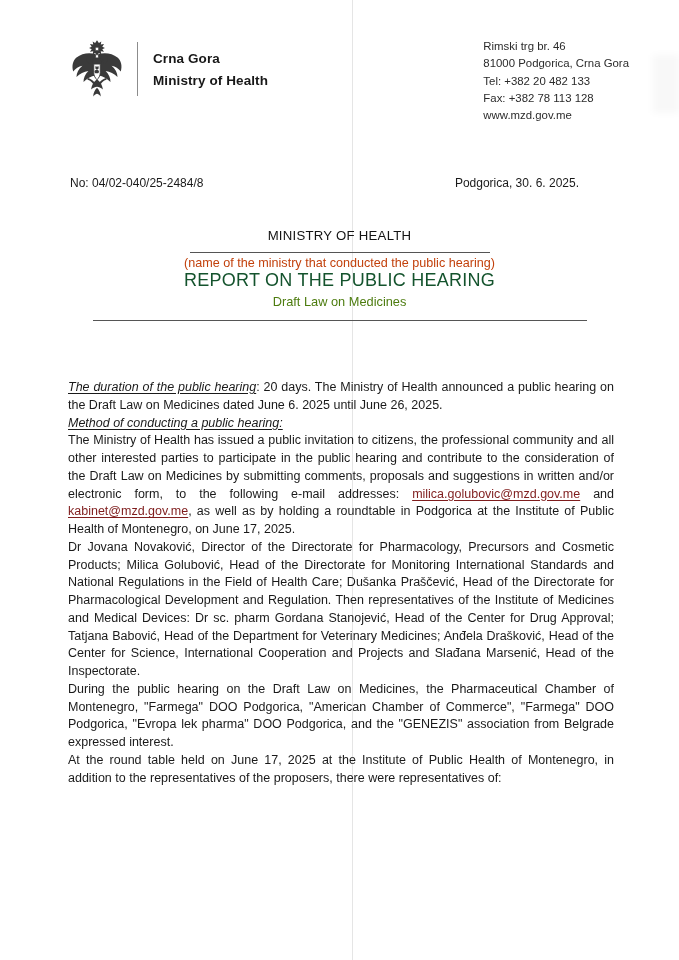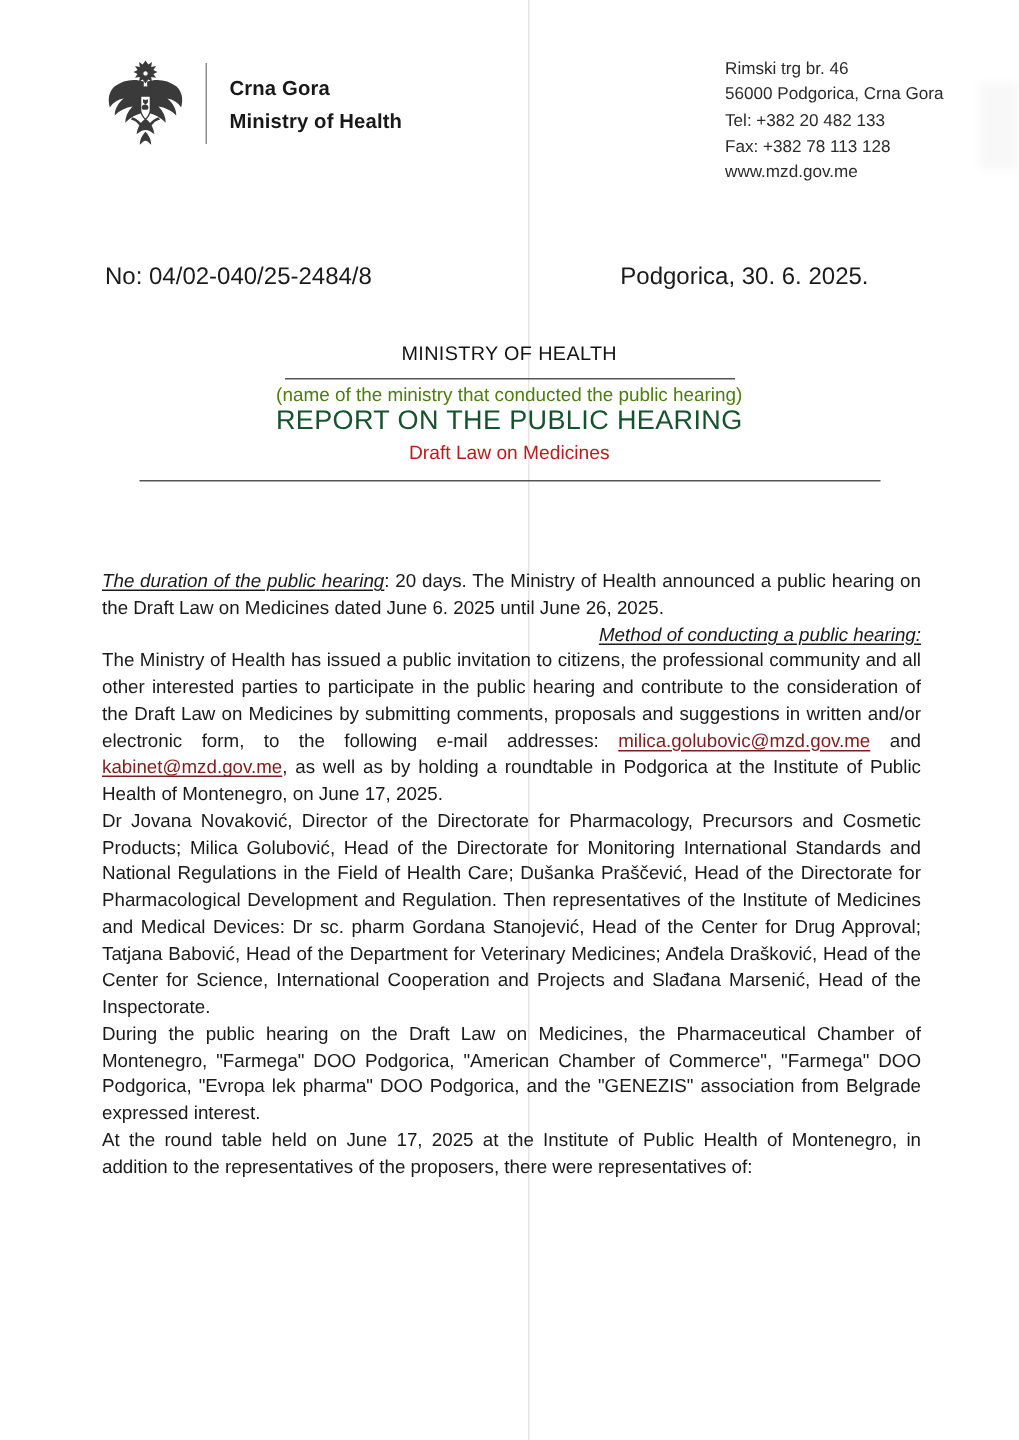--- a/index.html
+++ b/index.html
@@ -94,21 +94,21 @@
   
   .ref-row {
     position: absolute;
     top: 176px;
     left: 0;
     right: 0;
     display: flex;
     justify-content: space-between;
     padding: 0 100px 0 70px;
     box-sizing: border-box;
-    font-size: 16px;
+    font-size: 12px;
     color: #1a1a1a;
   }
 
   
   .title-block {
     position: absolute;
     top: 228px;
     left: 0;
     right: 0;
     text-align: center;
@@ -125,51 +125,51 @@
     margin: 9px auto 3px auto;
   }
   .rule-long {
     width: 494px;
     height: 1px;
     background: #555;
     margin: 11px auto 3px auto;
   }
   .caption {
     font-size: 12.6px;
-    color: #4d7c0f;
+    color: #c2410c;
     margin-top: 2px;
   }
   .title-report {
     font-size: 18px;
     letter-spacing: 0.25px;
     color: #14532d;
   }
   .title-sub {
     font-size: 12.8px;
-    color: #b91c1c;
+    color: #4d7c0f;
     margin-top: 3px;
   }
 
   
   .body-text {
     position: absolute;
     top: 379px;
     left: 68px;
     width: 546px;
     font-size: 12.5px;
     line-height: 1.42;
     color: #1a1a1a;
   }
   .body-text p {
     margin: 0;
     text-align: justify;
     text-justify: inter-word;
   }
   .body-text p.nojustify {
-    text-align: right;
+    text-align: left;
   }
   .u {
     text-decoration: underline;
     text-underline-offset: 1.5px;
     font-style: italic;
   }
   .mail {
     text-decoration: underline;
     text-underline-offset: 1.5px;
     color: #7f1d1d;
@@ -215,21 +215,21 @@
       <div class="brand-divider"></div>
 
       <div class="brand-names">
         <div>Crna Gora</div>
         <div>Ministry of Health</div>
       </div>
     </div>
 
     <div class="contact">
       <div>Rimski trg br. 46</div>
-      <div>56000 Podgorica, Crna Gora</div>
+      <div>81000 Podgorica, Crna Gora</div>
       <div>Tel: +382 20 482 133</div>
       <div>Fax: +382 78 113 128</div>
       <div>www.mzd.gov.me</div>
     </div>
   </div>
 
   <div class="ref-row">
     <div>No: 04/02-040/25-2484/8</div>
     <div>Podgorica, 30. 6. 2025.</div>
   </div>

